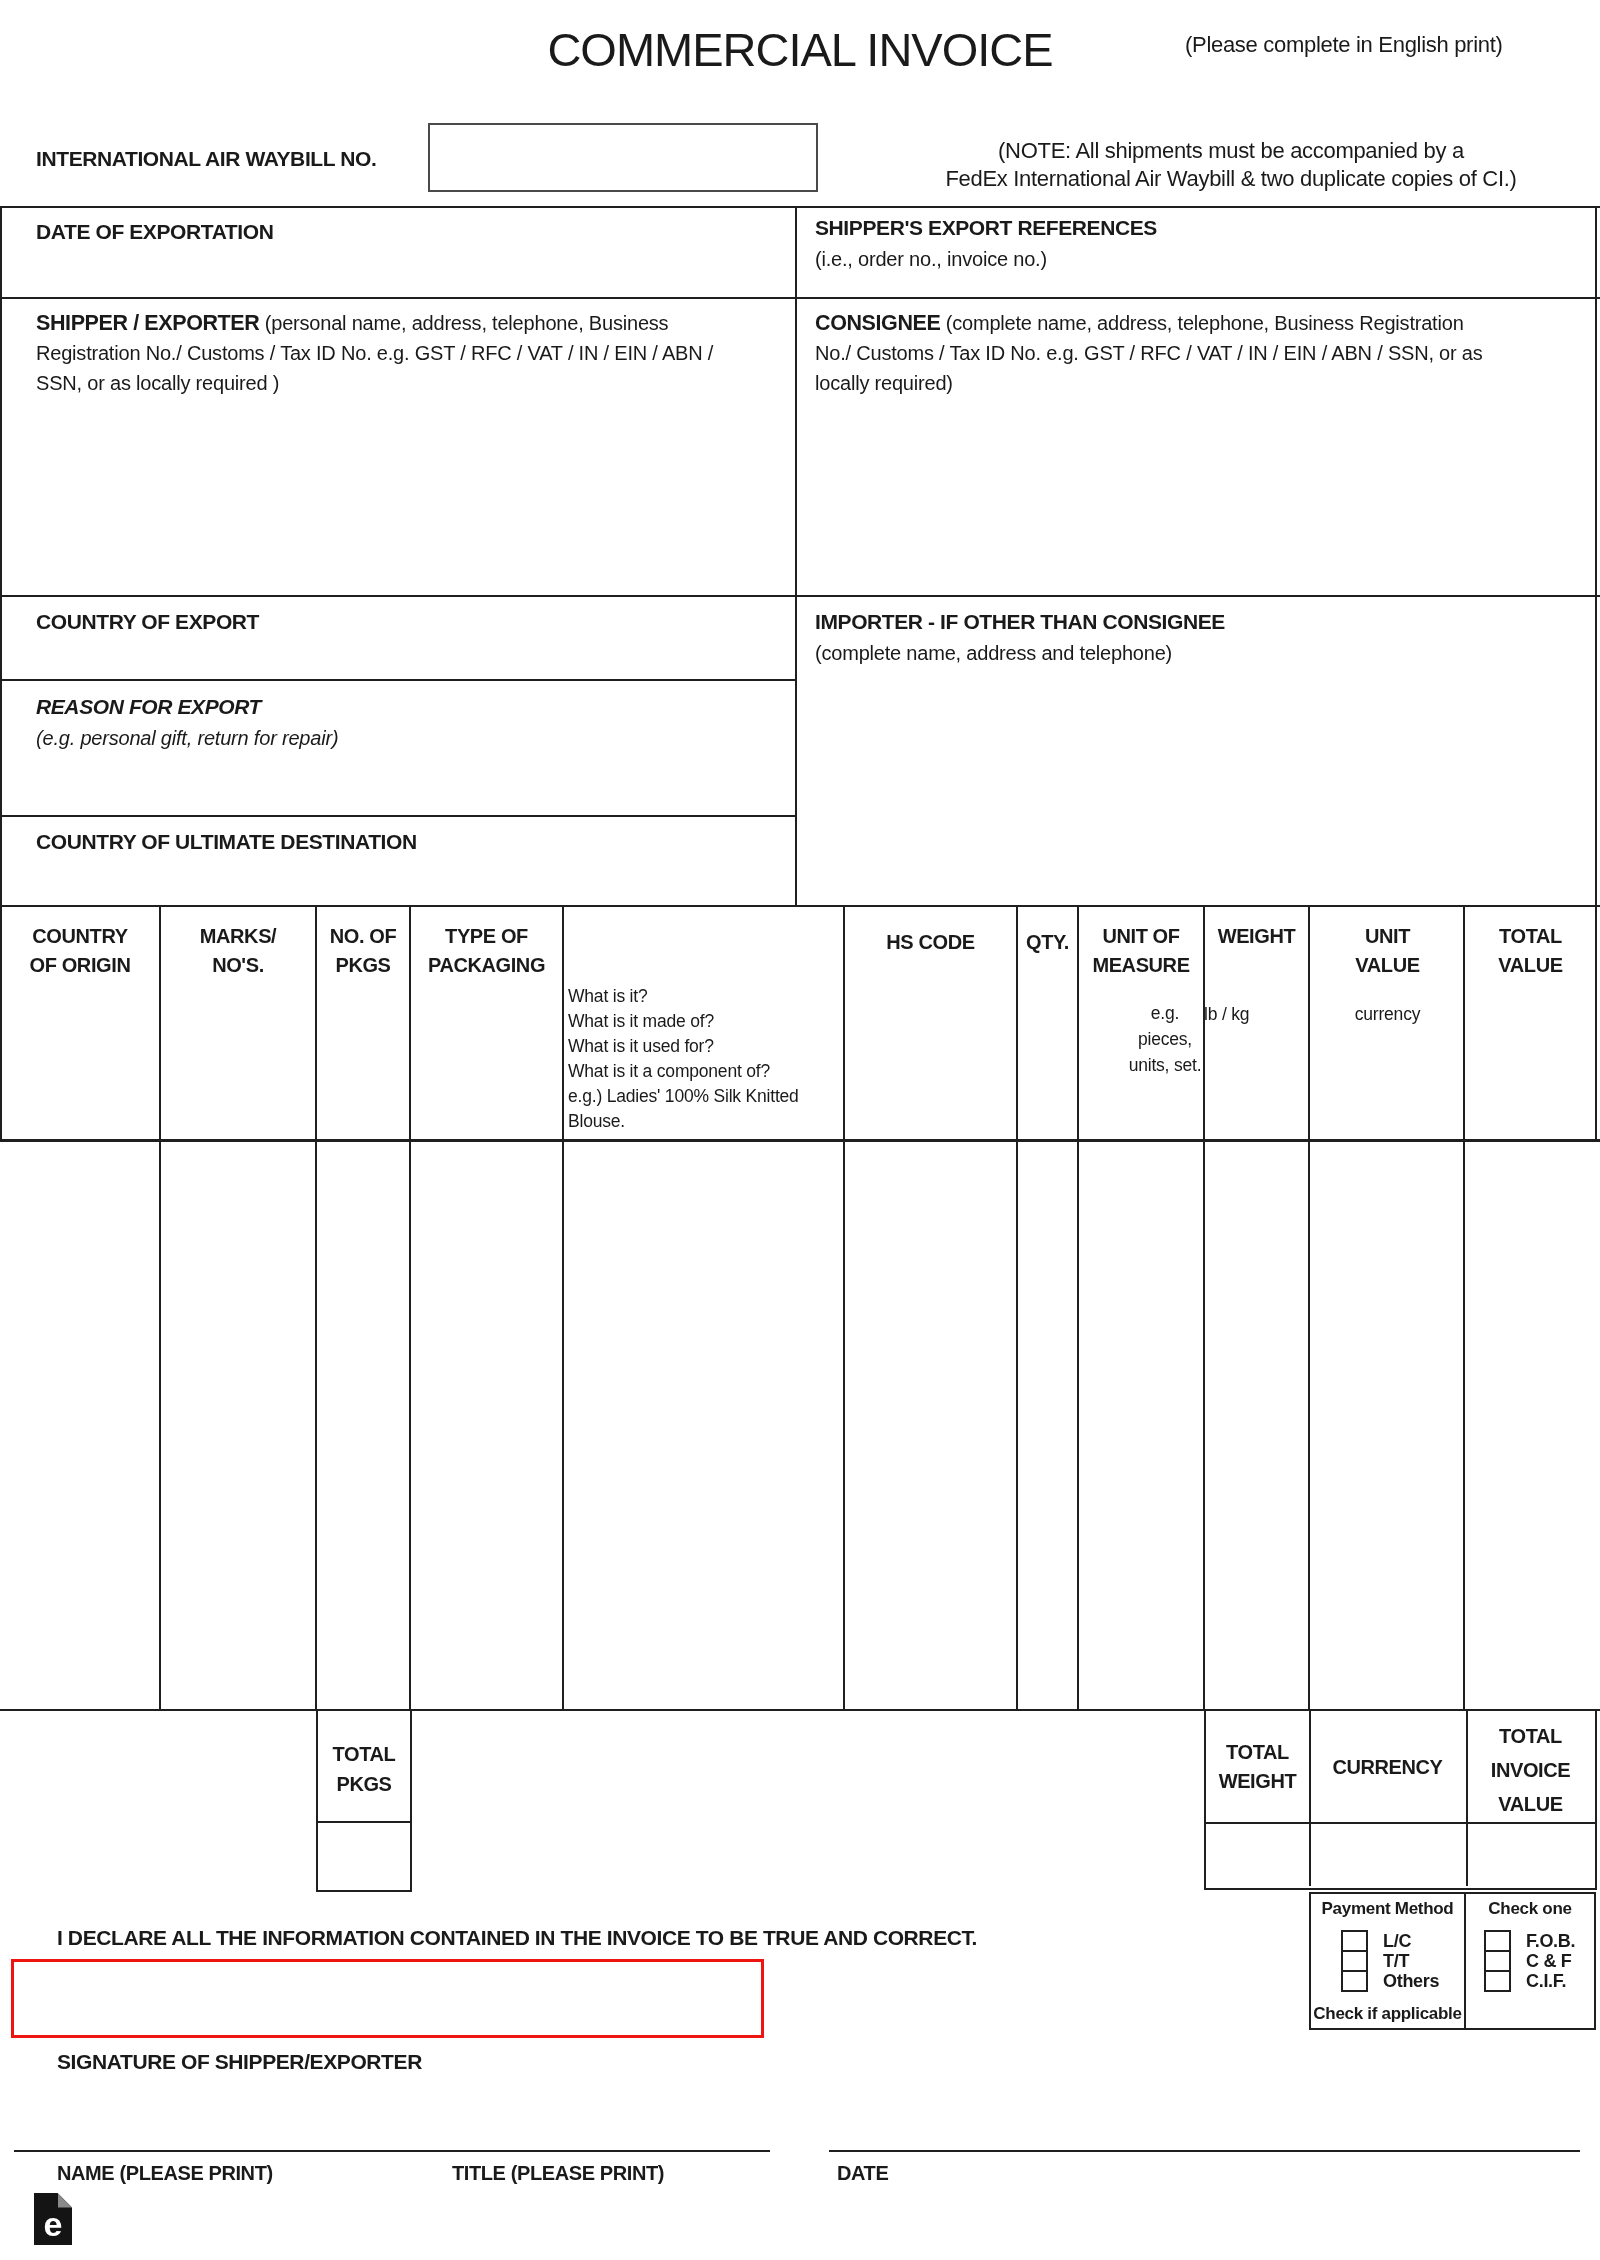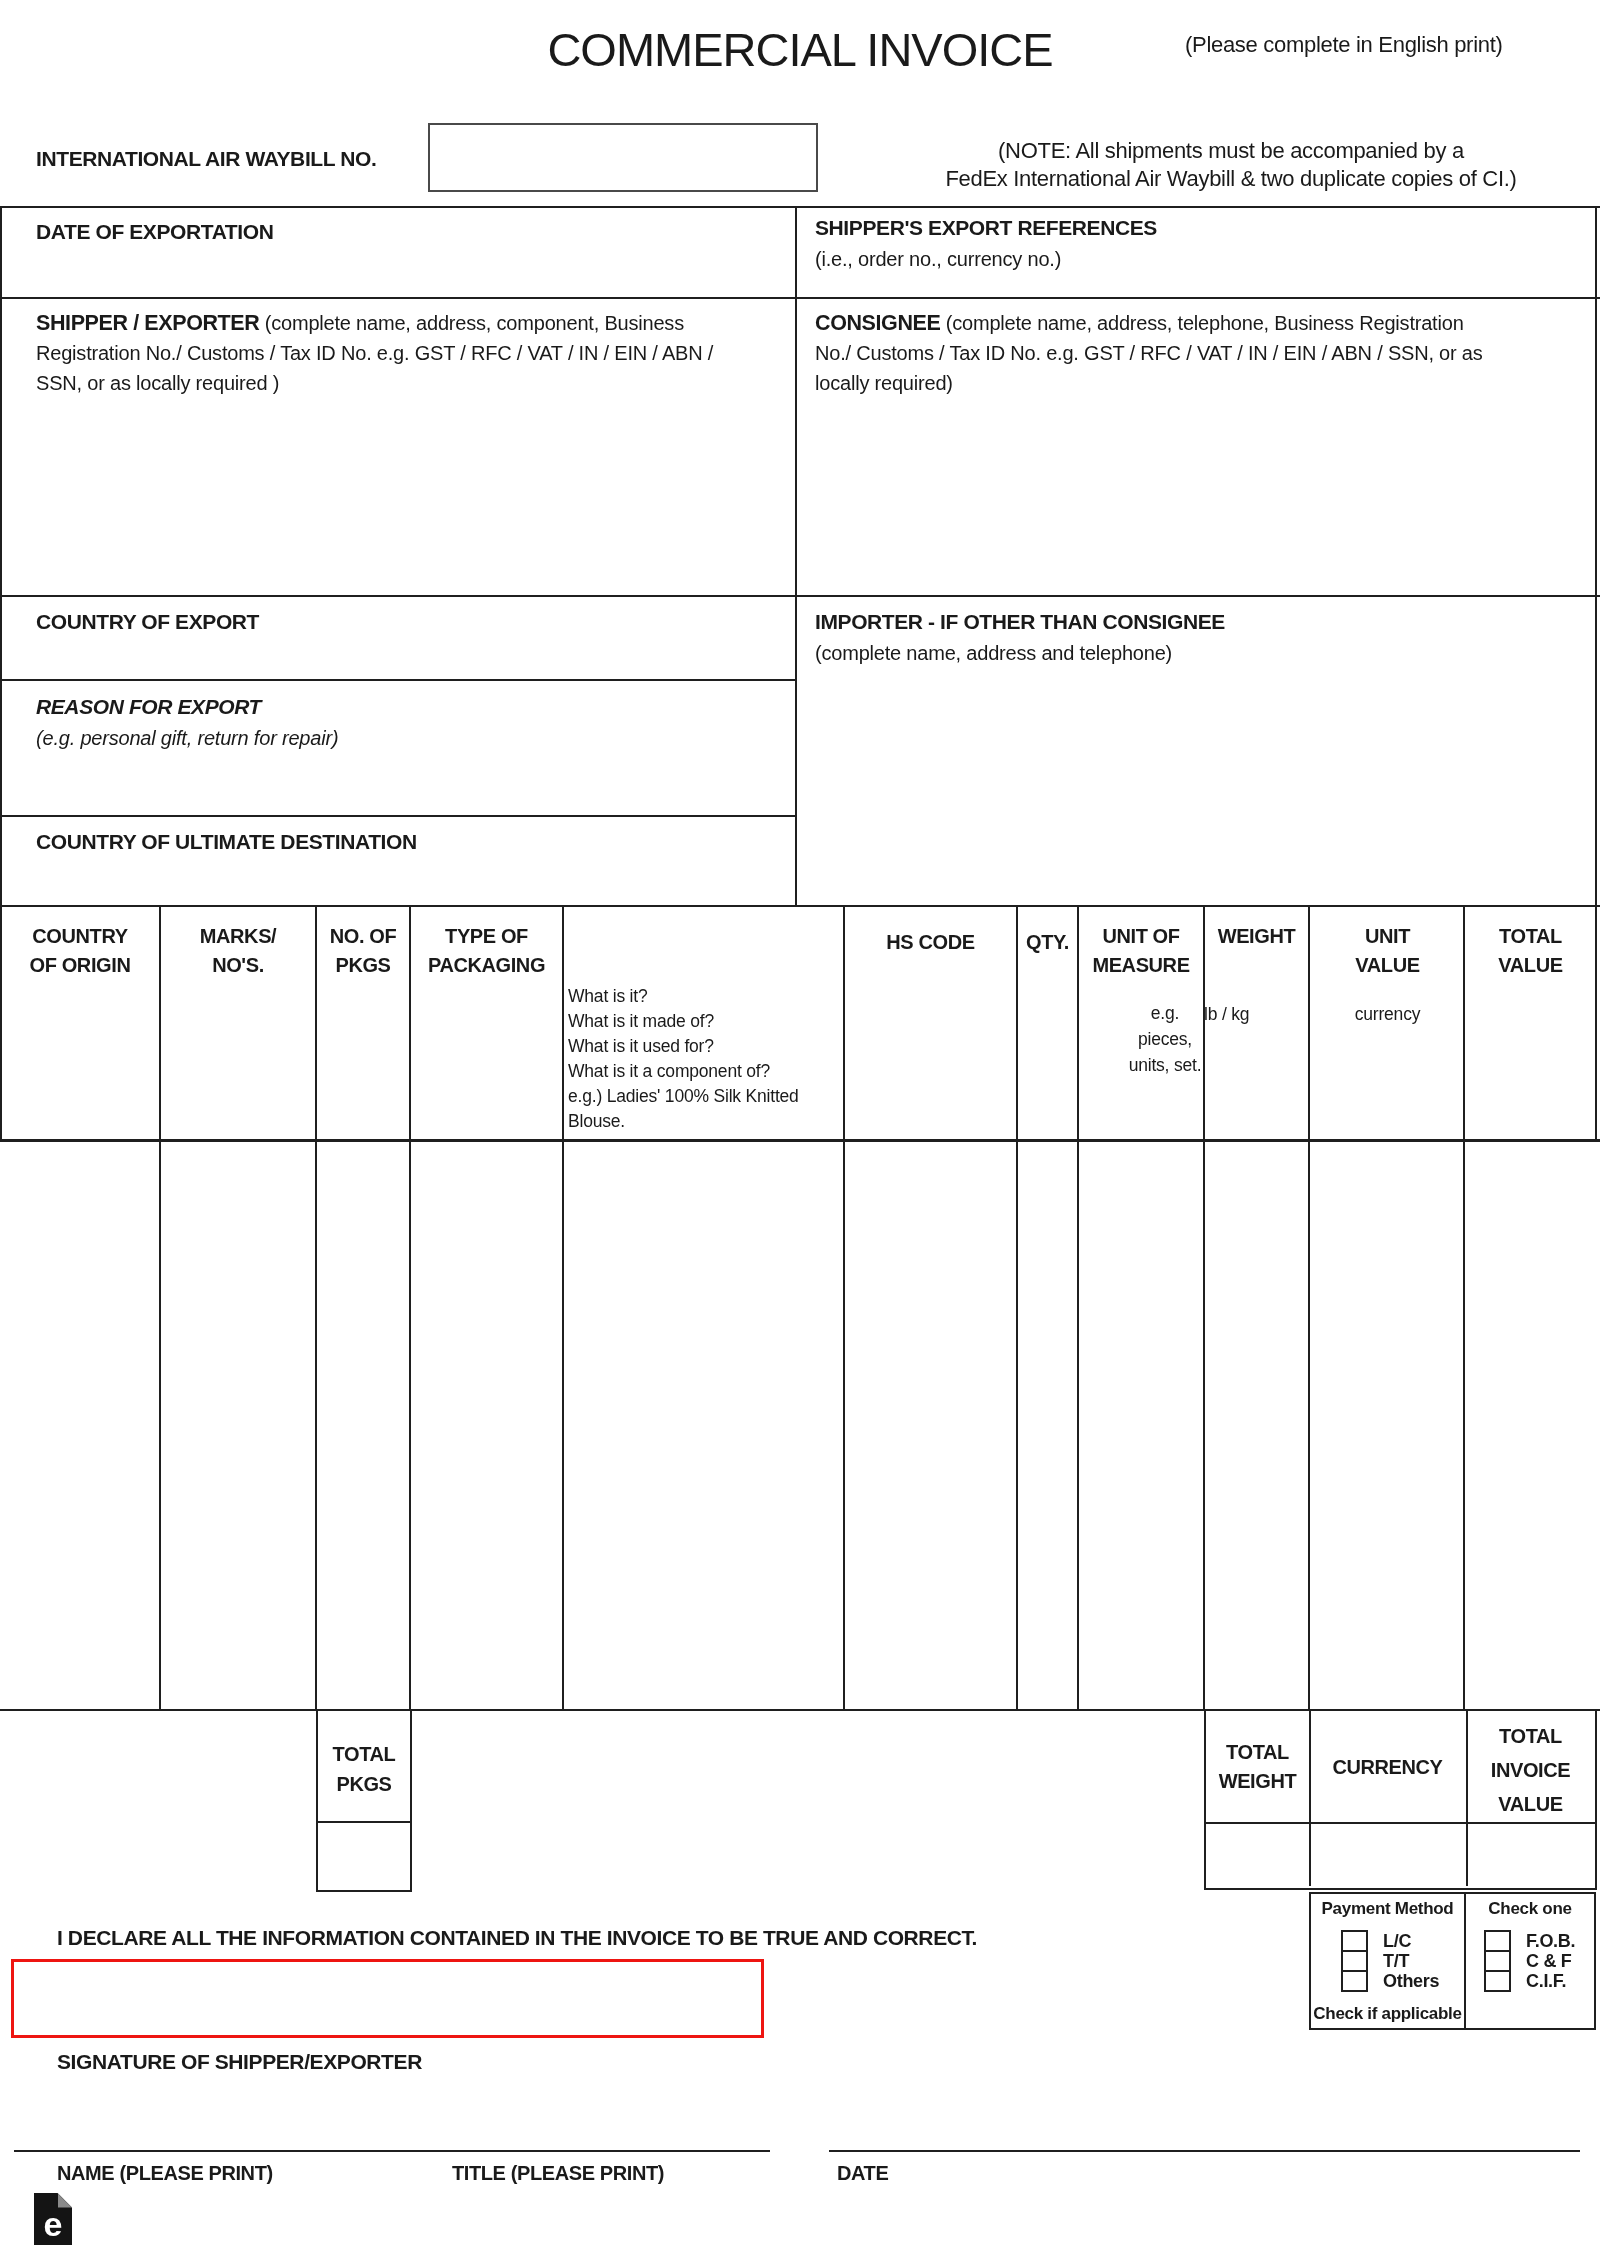--- a/index.html
+++ b/index.html
@@ -59,27 +59,27 @@
     <div class="line" style="left:795px;top:0;width:2px;height:699px;"></div>
     <div class="line" style="left:0;top:0;width:2px;height:699px;"></div>
     <div class="line" style="left:1595px;top:0;width:2px;height:699px;"></div>
 
     <div class="abs" style="left:0;top:2px;width:795px;height:89px;">
       <div class="lbl" style="position:absolute;left:36px;top:12px;">DATE OF EXPORTATION</div>
     </div>
 
     <div class="abs" style="left:797px;top:2px;width:800px;height:89px;">
       <div class="lbl" style="position:absolute;left:18px;top:8px;">SHIPPER'S EXPORT REFERENCES</div>
-      <div class="hint" style="position:absolute;left:18px;top:40px;">(i.e., order no., currency no.)</div>
+      <div class="hint" style="position:absolute;left:18px;top:40px;">(i.e., order no., invoice no.)</div>
     </div>
 
     <div class="abs" style="left:0;top:93px;width:795px;height:296px;">
       <div class="blk" style="position:absolute;left:36px;top:9px;width:745px;">
         <b>SHIPPER / EXPORTER</b>
-        <span>(complete name, address, component, Business</span><br>
+        <span>(personal name, address, telephone, Business</span><br>
         <span>Registration No./ Customs / Tax ID No. e.g. GST / RFC / VAT / IN / EIN / ABN /</span><br>
         <span>SSN, or as locally required )</span>
       </div>
     </div>
 
     <div class="abs" style="left:797px;top:93px;width:800px;height:296px;padding-left:20px;">
       <div class="blk" style="position:absolute;left:18px;top:9px;width:775px;">
         <b>CONSIGNEE</b>
         <span>(complete name, address, telephone, Business Registration</span><br>
         <span>No./ Customs / Tax ID No. e.g. GST / RFC / VAT / IN / EIN / ABN / SSN, or as</span><br>

